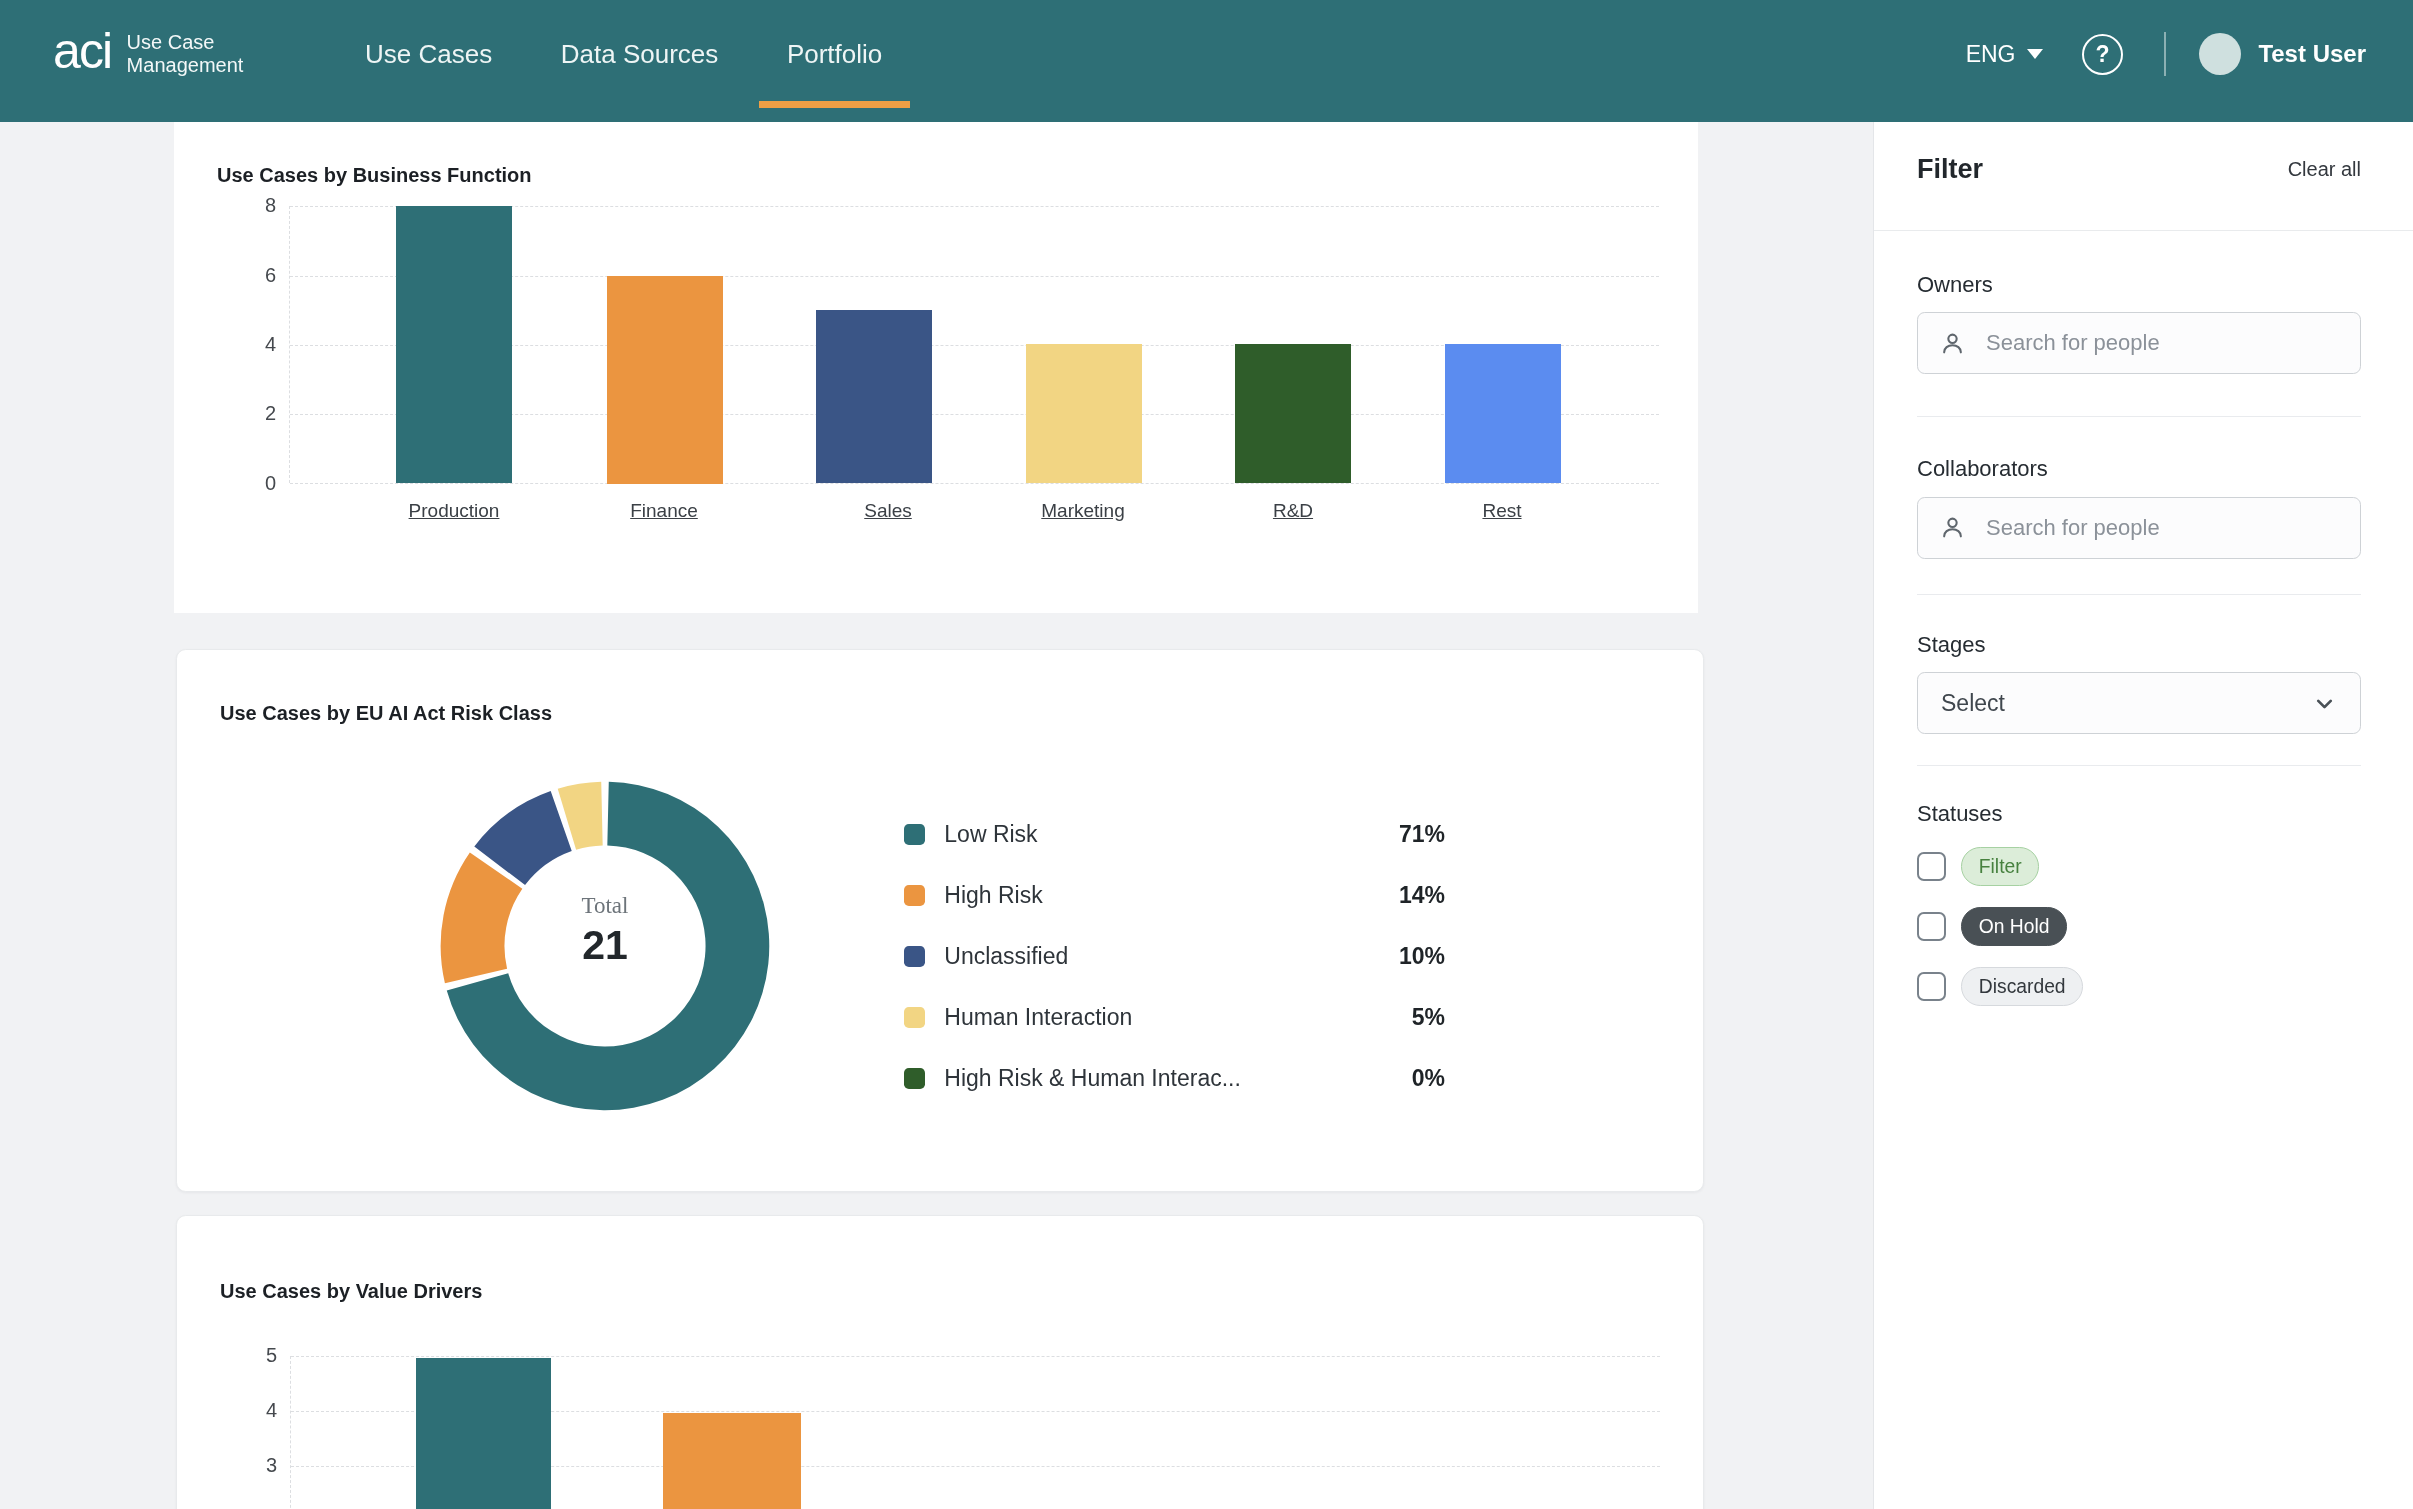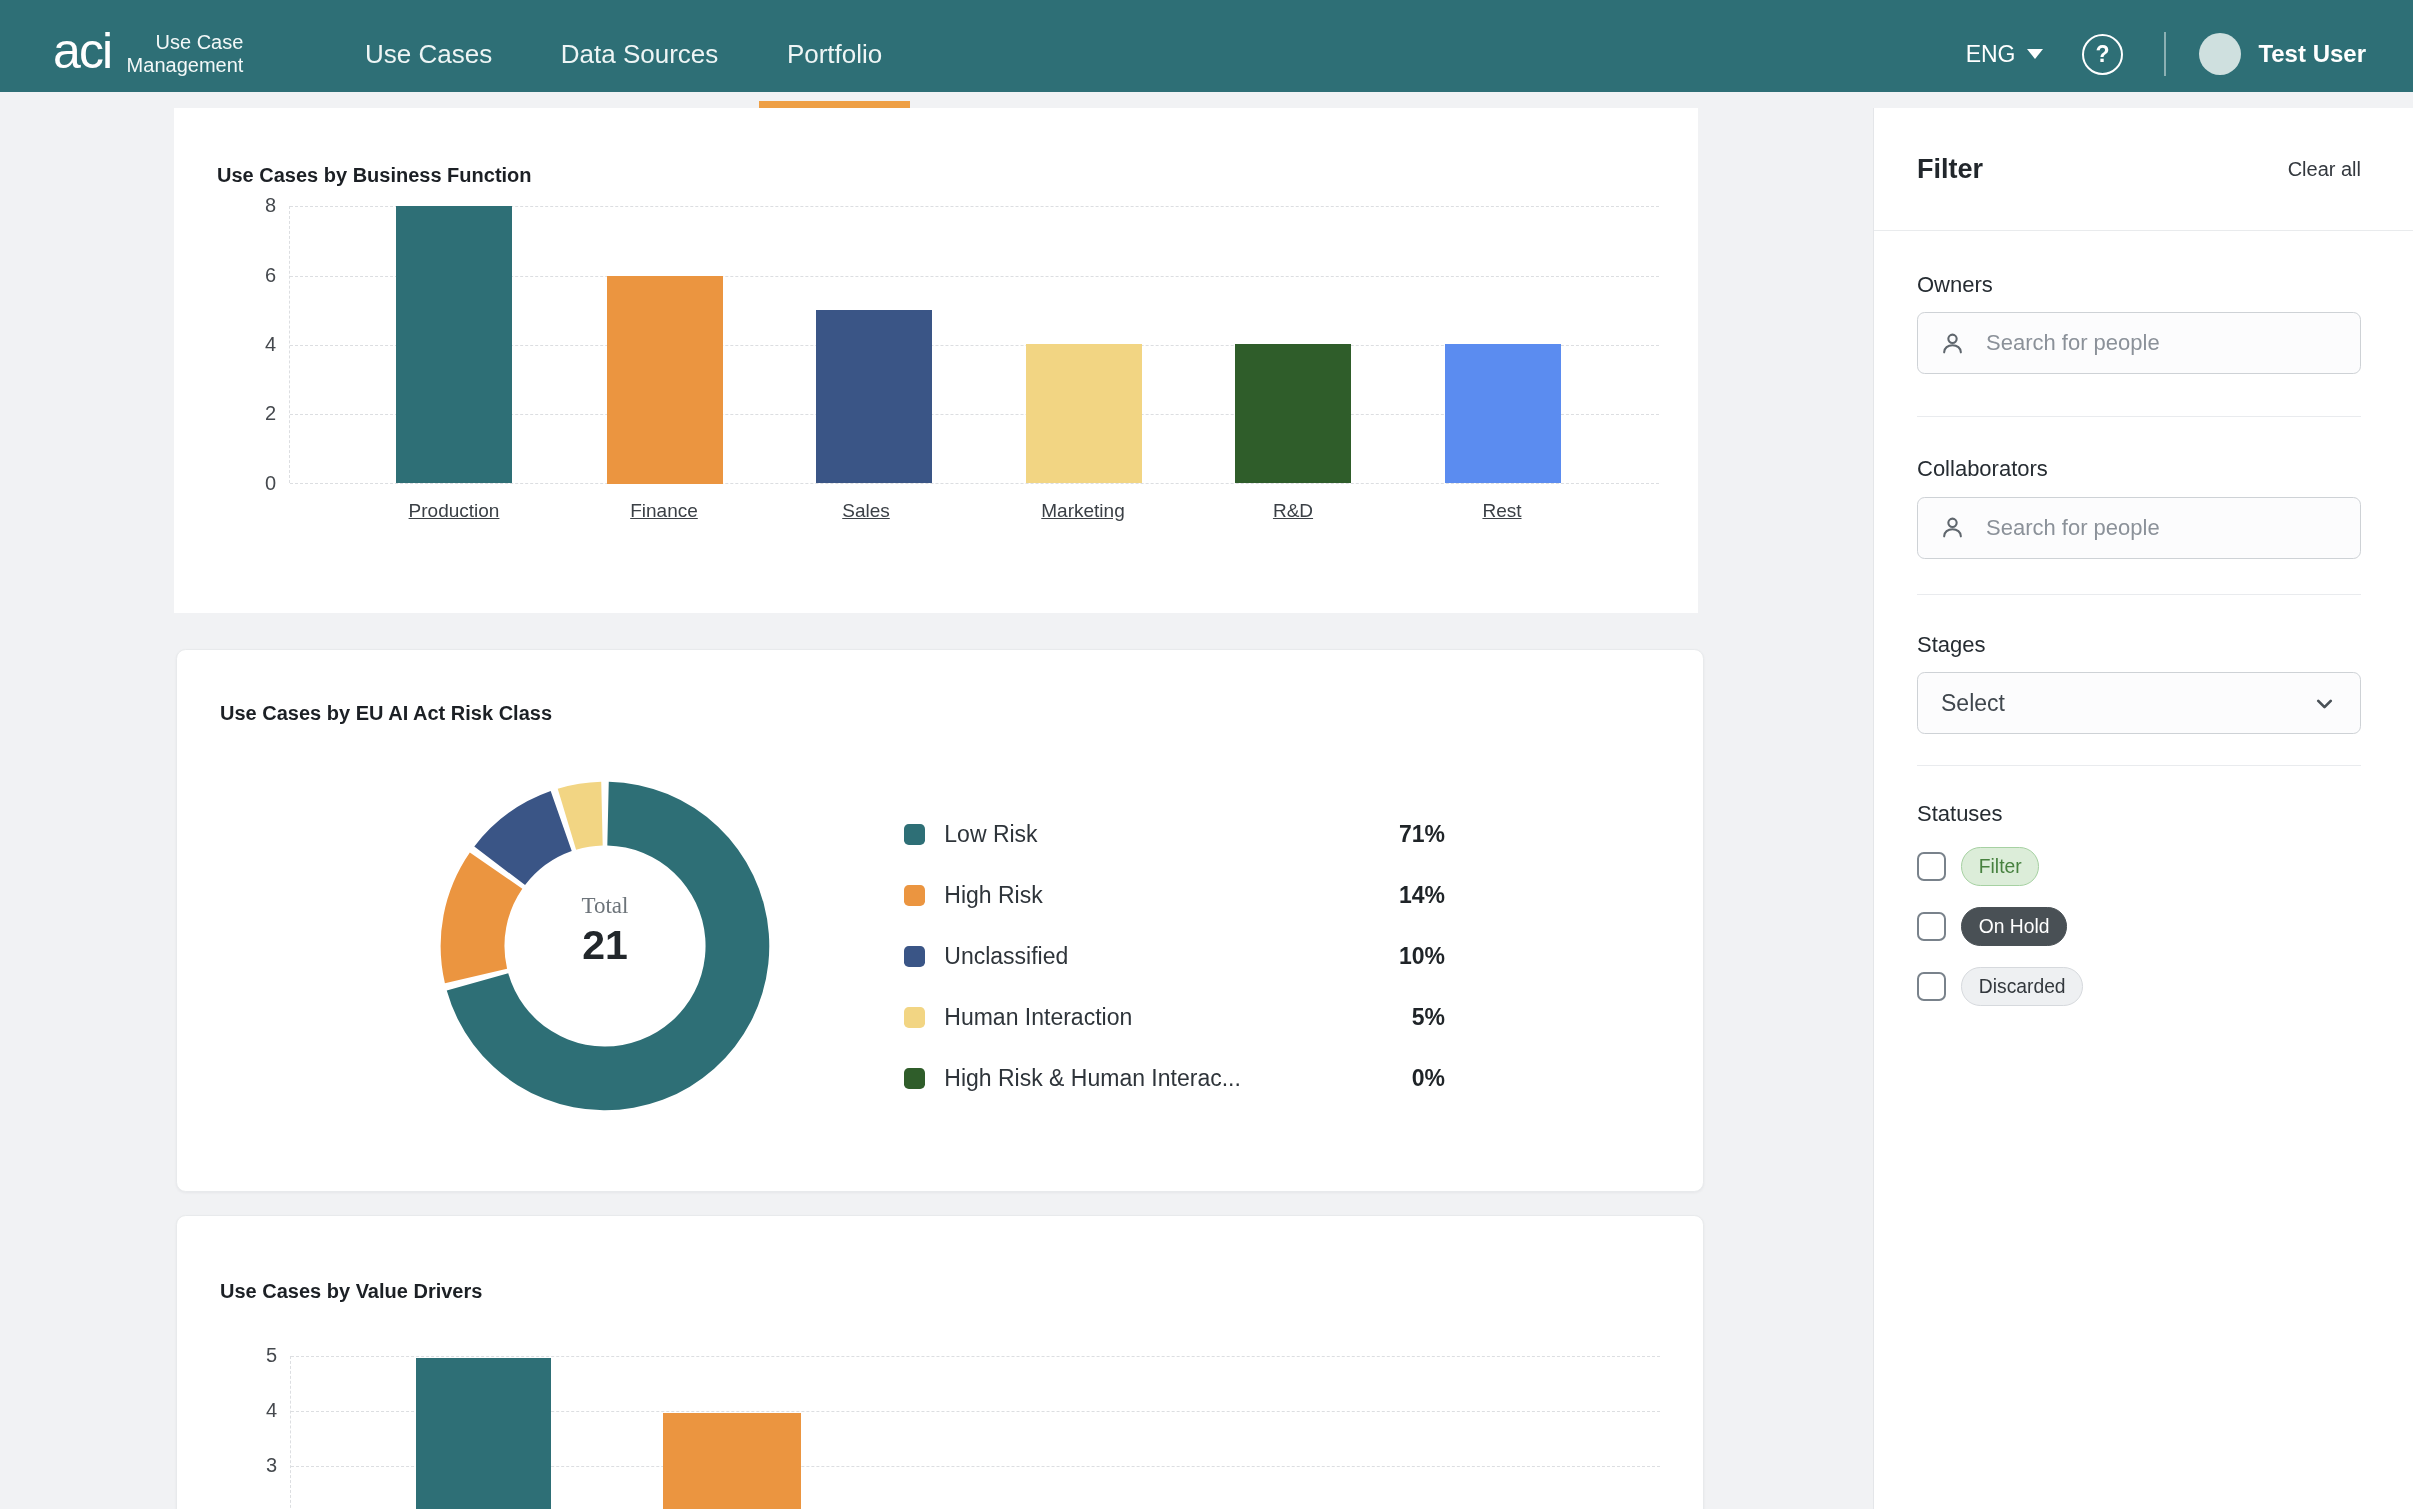--- a/index.html
+++ b/index.html
@@ -1,20 +1,20 @@
 <!DOCTYPE html>
 <html><head>
 <meta charset="utf-8">
 <style>
   html,body{margin:0;padding:0;}
   body{font-family:"Liberation Sans", sans-serif; background:#f1f2f4;}
   #app{position:relative;width:2414px;height:1509px;overflow:hidden;background:#f1f2f4;}
 
   
-  .header{position:absolute;top:0;left:0;width:100%;height:92px;background:#2e6f76;z-index:10;text-align:right;}
+  .header{position:absolute;top:0;left:0;width:100%;height:122px;background:#2e6f76;z-index:10;}
   .logo{position:absolute;left:53px;top:0;height:108px;display:flex;align-items:center;color:#fff;cursor:pointer;}
   .logo-mark{font-size:50px;font-weight:500;letter-spacing:-1.9px;line-height:1;padding-bottom:5.8px;}
   .logo-sub{margin-left:15.4px;font-size:20px;line-height:23px;font-weight:400;color:#f3f8f8;}
   .main-nav{position:absolute;left:337px;top:0;height:108px;display:flex;gap:12.6px;}
   .nav-item{position:relative;display:flex;align-items:center;padding:0 28px;color:#eef5f5;font-size:26px;cursor:pointer;}
   .nav-item.active::after{content:"";position:absolute;left:0;right:0;bottom:0;height:6.8px;background:#ee9f45;}
   .header-right{position:absolute;right:48px;top:0;height:108px;display:flex;align-items:center;color:#fff;}
   .lang{display:flex;align-items:center;gap:11.6px;font-size:23px;font-weight:500;cursor:pointer;}
   .caret-down{width:0;height:0;border-left:8.7px solid transparent;border-right:8.7px solid transparent;border-top:10.6px solid #fff;display:inline-block;}
   .help-btn{margin-left:39px;width:37px;height:37px;border:2.9px solid #fff;border-radius:50%;display:flex;align-items:center;justify-content:center;font-size:23px;font-weight:700;cursor:pointer;}
@@ -115,21 +115,21 @@
         <div class="ytick" style="left: -56px; top: 127px;">4</div>
         <div class="grid-line" style="top: 70px;"></div>
         <div class="ytick" style="left: -56px; top: 58px;">6</div>
         <div class="grid-line" style="top: 0px;"></div>
         <div class="ytick" style="left: -56px; top: -11.6px;">8</div>
         <div class="bar" style="left: 106px; width: 116px; top: 0px; height: 277px; background: rgb(46, 111, 118);"></div>
         <div class="xlabel" style="left: 58px; top: 294px;">Production</div>
         <div class="bar" style="left: 317px; width: 116px; top: 70px; height: 208px; background: rgb(235, 149, 64);"></div>
         <div class="xlabel" style="left: 268px; top: 294px;">Finance</div>
         <div class="bar" style="left: 526px; width: 116px; top: 104px; height: 173px; background: rgb(58, 85, 134);"></div>
-        <div class="xlabel" style="left: 470px; top: 294px;">Sales</div>
+        <div class="xlabel" style="left: 492px; top: 294px;">Sales</div>
         <div class="bar" style="left: 736px; width: 116px; top: 138px; height: 139px; background: rgb(242, 213, 131);"></div>
         <div class="xlabel" style="left: 687px; top: 294px;">Marketing</div>
         <div class="bar" style="left: 945px; width: 116px; top: 138px; height: 139px; background: rgb(47, 93, 42);"></div>
         <div class="xlabel" style="left: 897px; top: 294px;">R&amp;D</div>
         <div class="bar" style="left: 1155px; width: 116px; top: 138px; height: 139px; background: rgb(91, 140, 240);"></div>
         <div class="xlabel" style="left: 1106px; top: 294px;">Rest</div>
       </div>
   </div>
 
   <div class="card card-rounded" id="card-risk">

